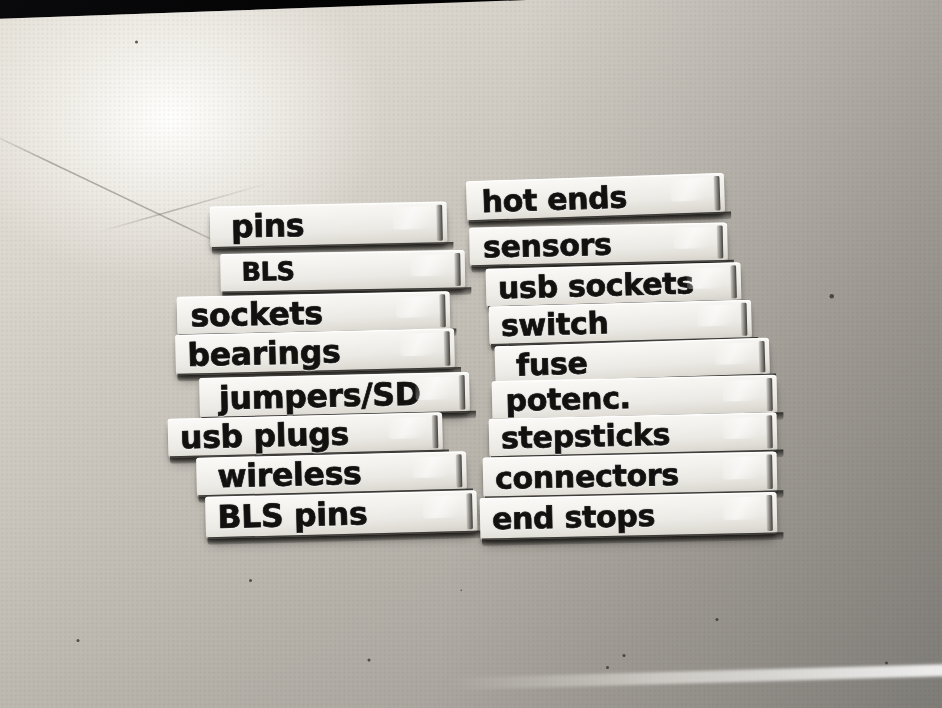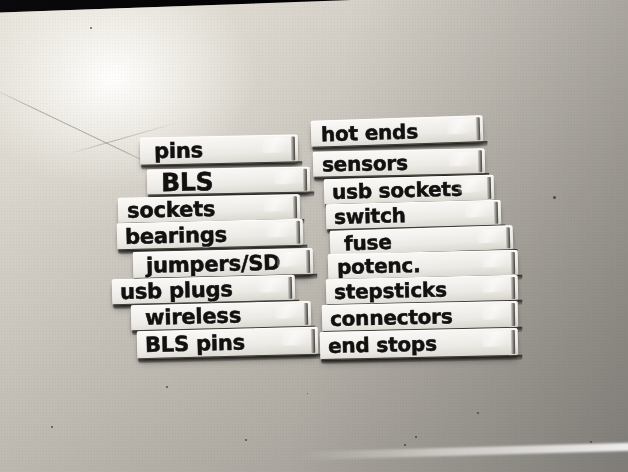--- a/index.html
+++ b/index.html
@@ -211,21 +211,21 @@
       <div class="speck" style="left: 307px; top: 393px; width: 1px; height: 1px;"></div>
     </div>
 
   <div id="left-column">
       <div class="tag" style="left: 140px; top: 136px; width: 158px; height: 28px; padding-left: 14px; transform: rotate(-1.2deg); z-index: 10;">
         <span class="txt" style="font-size: 21px;">pins</span>
         <span class="cap"></span>
         <span class="sheen"></span>
       </div>
       <div class="tag" style="left: 147px; top: 168px; width: 163px; height: 26px; padding-left: 14px; transform: rotate(-1deg); z-index: 11;">
-        <span class="txt" style="font-size: 25px;">BLS</span>
+        <span class="txt" style="font-size: 17px;">BLS</span>
         <span class="cap"></span>
         <span class="sheen"></span>
       </div>
       <div class="tag" style="left: 118px; top: 196px; width: 182px; height: 26px; padding-left: 9px; transform: rotate(-1.2deg); z-index: 12;">
         <span class="txt" style="font-size: 21px;">sockets</span>
         <span class="cap"></span>
         <span class="sheen"></span>
       </div>
       <div class="tag" style="left: 117px; top: 221px; width: 186px; height: 27px; padding-left: 8px; transform: rotate(-1.4deg); z-index: 13;">
         <span class="txt" style="font-size: 21px;">bearings</span>

